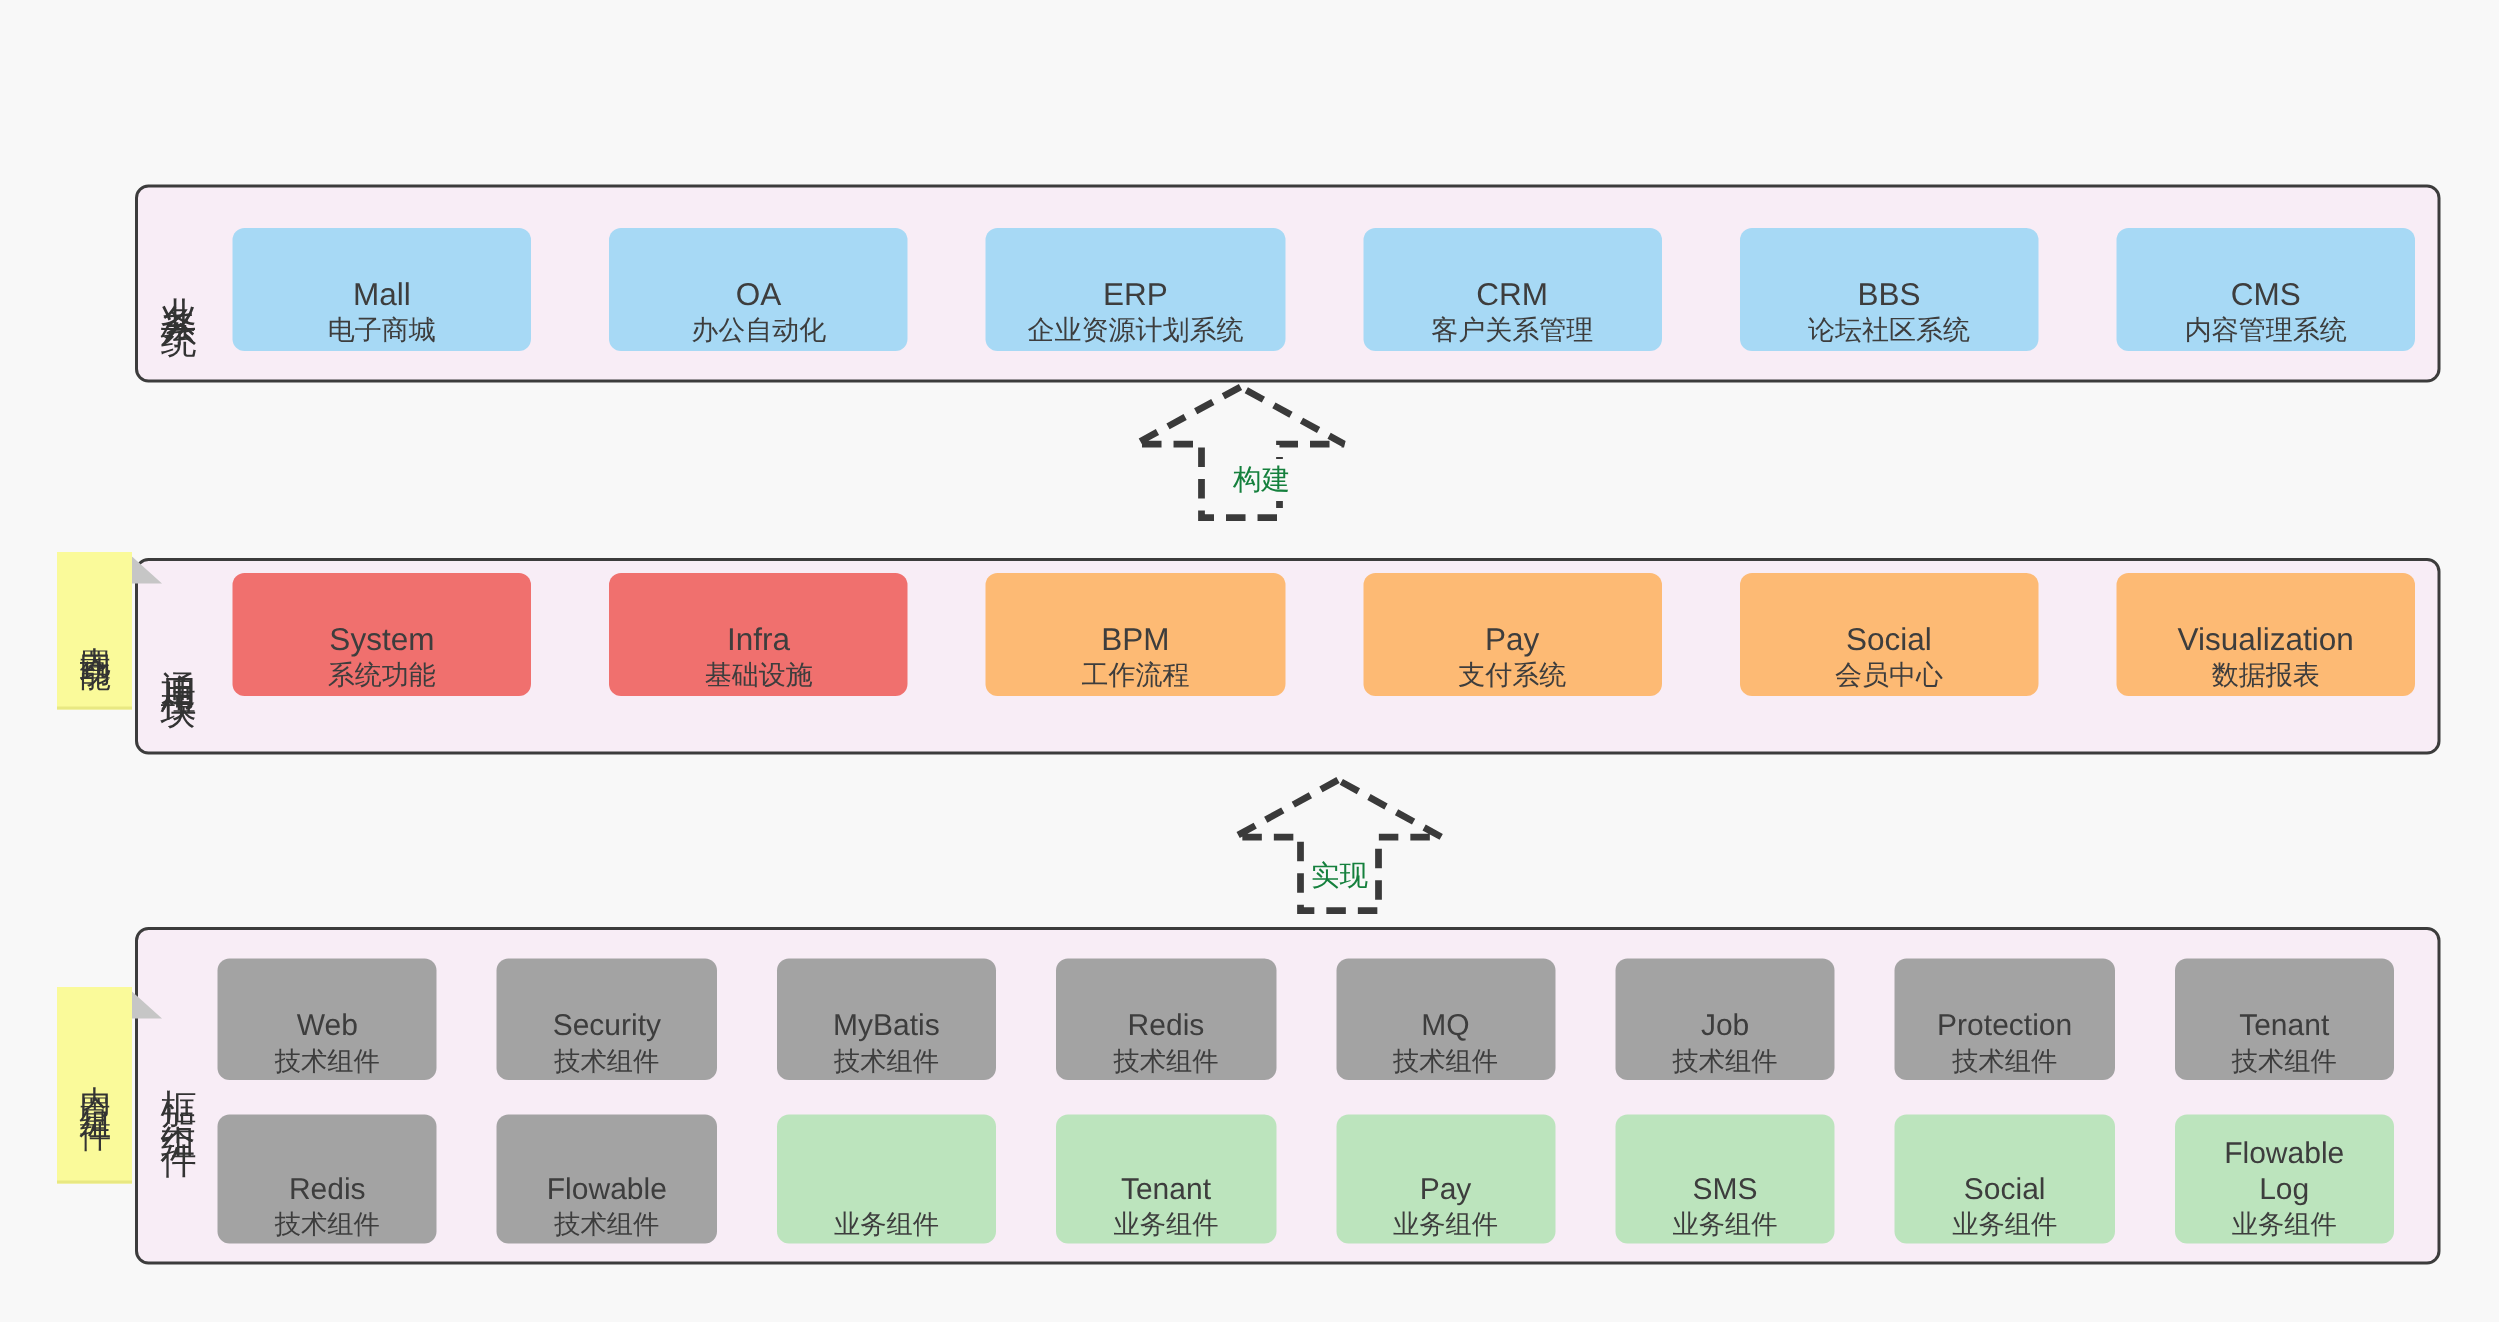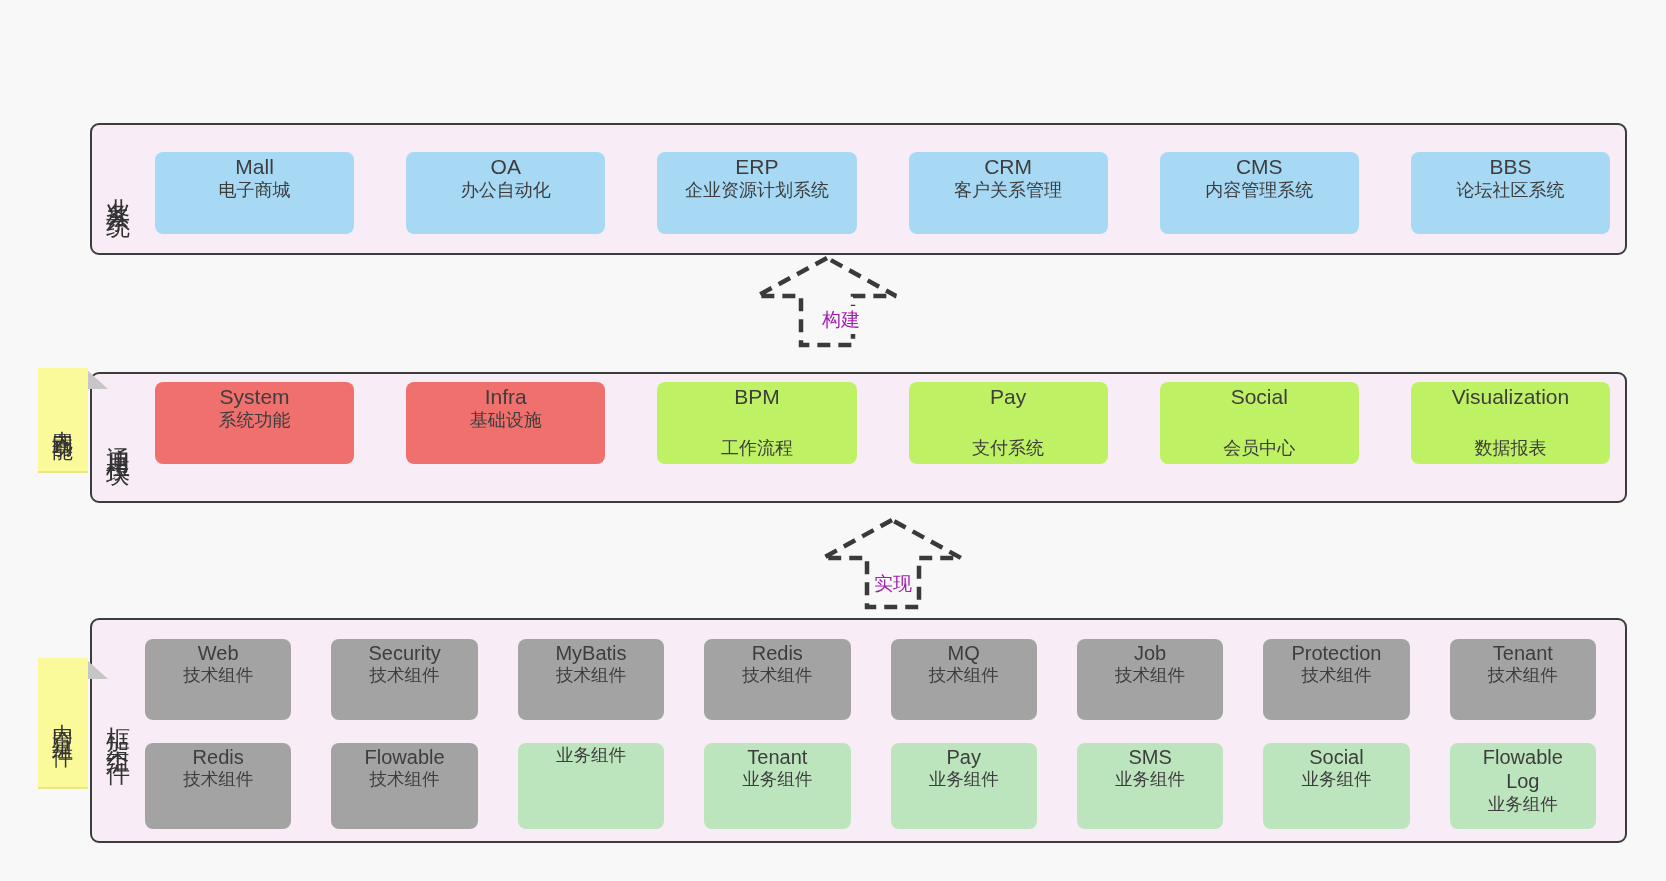--- a/index.html
+++ b/index.html
@@ -36,32 +36,32 @@
     position:absolute;display:flex;
   }
   .row-wide{left:63px;right:15px;gap:52px;top:8px;height:82px;}
   .band1 .row-wide{top:27px;}
   .row-grid{left:53px;right:29px;gap:40px;}
   .row-grid.r1{top:19px;height:81px;}
   .row-grid.r2{top:123px;height:86px;}
 
   .box{
     flex:1;border-radius:8px;
-    display:flex;flex-direction:column;align-items:center;justify-content:flex-start;
+    display:flex;flex-direction:column;align-items:center;justify-content:flex-end;
     text-align:center;line-height:1.22;
     padding:2px 18px;box-sizing:border-box;
   }
   .box .t{font-size:21px;}
   .box .s{font-size:18px;}
   .row-grid .box .t{font-size:20px;}
   .row-grid .box .s{font-size:17.5px;}
 
   .blue{background:#a7d9f5;}
   .red{background:#f0706e;}
-  .pink{background:#bef264;gap:28px;}
+  .pink{background:#fdba74;}
   .green{background:#a3a3a3;}
   .lightgreen{background:#bce4bd;}
 
   
   .sticky{
     position:absolute;left:38px;width:50px;
     background:#fafa9a;
     display:flex;align-items:center;justify-content:center;
     writing-mode:vertical-rl;text-orientation:upright;
     font-size:21px;color:#333;line-height:1;
@@ -72,21 +72,21 @@
   .sticky2{top:658px;height:131px;letter-spacing:8px;}
   .fold{position:absolute;left:100%;top:3px;width:22px;height:20px;}
 
   
   .arrow-svg{position:absolute;z-index:2;}
   .arrow-path{fill:none;stroke:#3a3a3a;stroke-width:4.5;stroke-dasharray:13 8;}
   .arrow-label{
     position:absolute;z-index:3;
     transform:translate(-50%,-50%);
     background:#f8f8f8;padding:1px 3px;
-    font-size:19px;color:#a21caf;white-space:nowrap;
+    font-size:19px;color:#15803d;white-space:nowrap;
   }
 </style>
 </head>
 <body>
 
 <div class="canvas">
 
   <div class="band band1">
     <div class="vlabel">业务系统</div>
     <div class="boxrow row-wide">
@@ -100,26 +100,26 @@
       </div>
       <div class="box blue">
         <div class="t">ERP</div>
         <div class="s">企业资源计划系统</div>
       </div>
       <div class="box blue">
         <div class="t">CRM</div>
         <div class="s">客户关系管理</div>
       </div>
       <div class="box blue">
+        <div class="t">BBS</div>
+        <div class="s">论坛社区系统</div>
+      </div>
+      <div class="box blue">
         <div class="t">CMS</div>
         <div class="s">内容管理系统</div>
-      </div>
-      <div class="box blue">
-        <div class="t">BBS</div>
-        <div class="s">论坛社区系统</div>
       </div>
     </div>
   </div>
 
   <svg class="arrow-svg" style="left:753px;top:254px;" width="147" height="95" viewBox="0 0 147 95">
     <path class="arrow-path" d="M 74,4 L 4,42 L 48,42 L 48,91 L 100,91 L 100,42 L 143,42 Z"></path>
   </svg>
   <div class="arrow-label" style="left:841px;top:320px;">构建</div>
 
   <div class="sticky sticky1">

